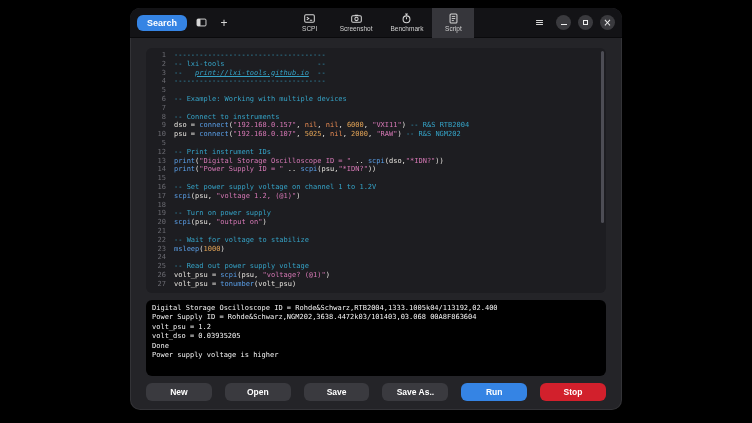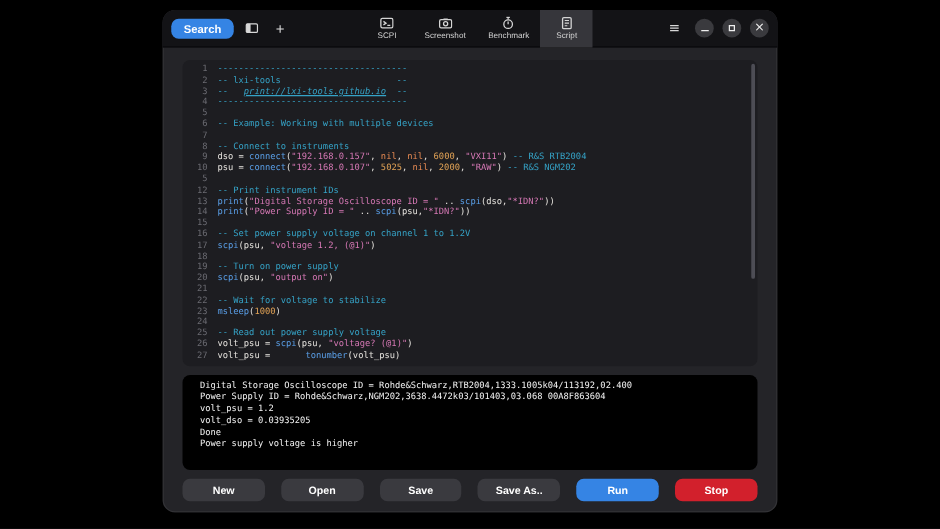--- a/index.html
+++ b/index.html
@@ -37,21 +37,21 @@
   .content { flex:1; min-height:0; display:flex; flex-direction:column; padding:10px 16px 9px; gap:7px; }
 
   .editor { flex:1; min-height:0; background:#1d1d21; border-radius:6px; position:relative; overflow:hidden;
     padding:3px 10px 3px 5px; font-family:"DejaVu Sans Mono",monospace; font-size:7px; line-height:8.8px; }
   .code-line { display:flex; white-space:pre; }
   .ln { flex:none; width:15px; text-align:right; color:#6b6b72; margin-right:8px; }
   .code-text { white-space:pre; color:#e6e3de; }
   .scrollbar { position:absolute; right:2px; top:3px; bottom:3px; width:3px; }
   .scroll-thumb { position:absolute; top:0; width:3px; height:72%; border-radius:2px; background:#4d4d55; }
 
-  .console { flex:none; height:76px; background:#000; border-radius:6px; padding:4px 14px; overflow:hidden;
+  .console { flex:none; height:76px; background:#000; border-radius:6px; padding:4px 6px; overflow:hidden;
     font-family:"DejaVu Sans Mono",monospace; font-size:7px; line-height:9.4px; color:#f4f4f4; }
 
   .actions { flex:none; height:18px; display:flex; gap:13px; }
   .action-btn { flex:1; border:none; border-radius:6px; background:#3a3a3f; color:#fff; cursor:pointer;
     font-family:"Liberation Sans",sans-serif; font-weight:bold; font-size:8.5px;
     display:flex; align-items:center; justify-content:center; padding:0;text-align:right; }
 </style>
 </head>
 <body>
 
@@ -162,21 +162,21 @@
             <div class="code-line"><span class="ln">17</span><span class="code-text"><span style="color: rgb(90, 159, 232);">scpi</span><span style="color: rgb(230, 227, 222);">(psu, </span><span style="color: rgb(214, 120, 181);">"voltage 1.2, (@1)"</span><span style="color: rgb(230, 227, 222);">)</span></span></div>
             <div class="code-line"><span class="ln">18</span><span class="code-text"></span></div>
             <div class="code-line"><span class="ln">19</span><span class="code-text"><span style="color: rgb(53, 163, 199); text-align: center;">-- Turn on power supply</span></span></div>
             <div class="code-line"><span class="ln">20</span><span class="code-text"><span style="color: rgb(90, 159, 232);">scpi</span><span style="color: rgb(230, 227, 222);">(psu, </span><span style="color: rgb(214, 120, 181);">"output on"</span><span style="color: rgb(230, 227, 222);">)</span></span></div>
             <div class="code-line"><span class="ln">21</span><span class="code-text"></span></div>
             <div class="code-line"><span class="ln">22</span><span class="code-text"><span style="color: rgb(53, 163, 199);">-- Wait for voltage to stabilize</span></span></div>
             <div class="code-line"><span class="ln">23</span><span class="code-text"><span style="color: rgb(90, 159, 232);">msleep</span><span style="color: rgb(230, 227, 222);">(</span><span style="color: rgb(226, 163, 86);">1000</span><span style="color: rgb(230, 227, 222);">)</span></span></div>
             <div class="code-line"><span class="ln">24</span><span class="code-text"></span></div>
             <div class="code-line"><span class="ln">25</span><span class="code-text"><span style="color: rgb(53, 163, 199);">-- Read out power supply voltage</span></span></div>
             <div class="code-line"><span class="ln">26</span><span class="code-text"><span style="color: rgb(230, 227, 222);">volt_psu = </span><span style="color: rgb(90, 159, 232);">scpi</span><span style="color: rgb(230, 227, 222);">(psu, </span><span style="color: rgb(214, 120, 181);">"voltage? (@1)"</span><span style="color: rgb(230, 227, 222);">)</span></span></div>
-            <div class="code-line"><span class="ln">27</span><span class="code-text"><span style="color: rgb(230, 227, 222);">volt_psu = </span><span style="color: rgb(90, 159, 232); margin-left: 24px;">tonumber</span><span style="color: rgb(230, 227, 222);">(volt_psu)</span></span></div>
+            <div class="code-line"><span class="ln">27</span><span class="code-text"><span style="color: rgb(230, 227, 222);">volt_psu = </span><span style="color: rgb(90, 159, 232);">tonumber</span><span style="color: rgb(230, 227, 222);">(volt_psu)</span></span></div>
           </div>
         <div class="scrollbar">
           <div class="scroll-thumb"></div>
         </div>
       </div>
 
       <div class="console" id="console-lines">
           <div>Digital Storage Oscilloscope ID = Rohde&amp;Schwarz,RTB2004,1333.1005k04/113192,02.400</div>
           <div>Power Supply ID = Rohde&amp;Schwarz,NGM202,3638.4472k03/101403,03.068 00A8F863604</div>
           <div>volt_psu = 1.2</div>

